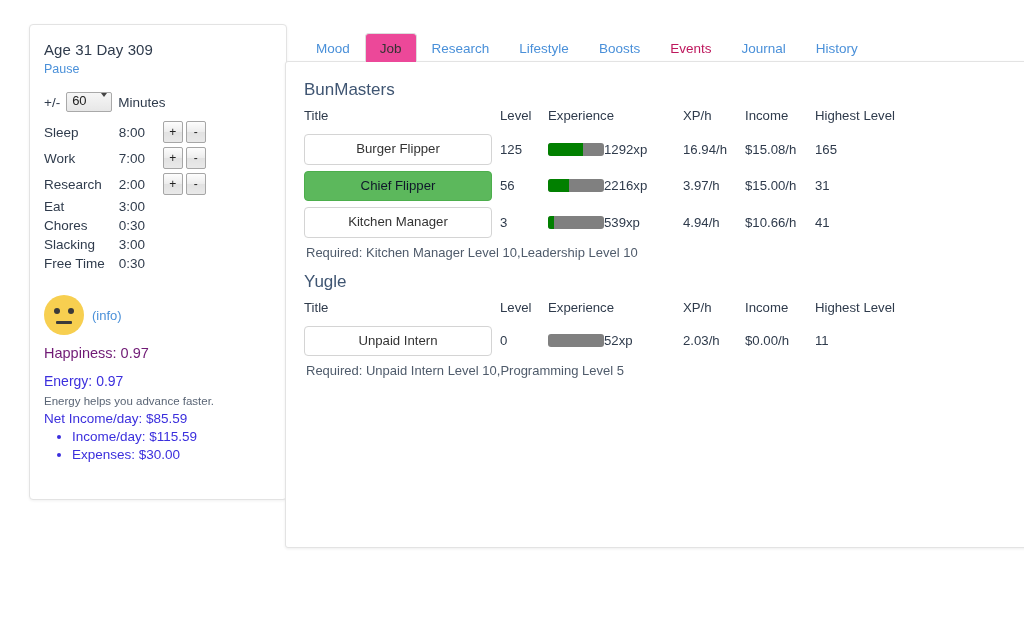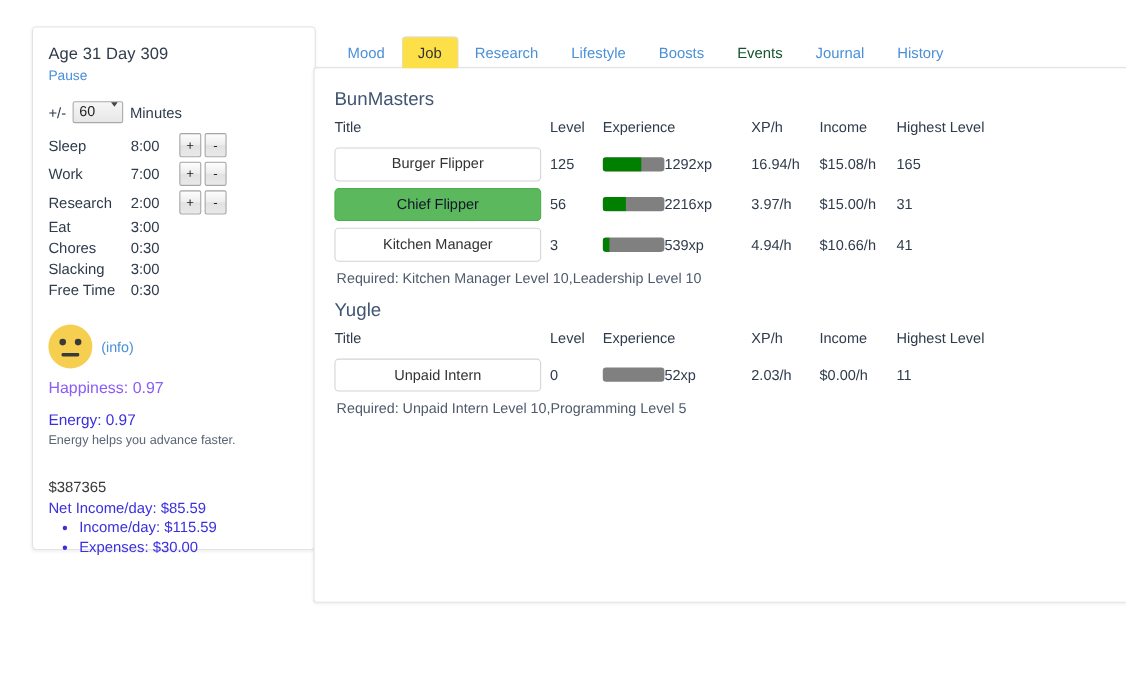--- a/index.html
+++ b/index.html
@@ -146,21 +146,21 @@
     border-radius: 1px;
   }
 
   .info-link {
     color: #4a90d9;
     font-size: 13px;
     cursor: pointer;
   }
 
   .happiness {
-    color: #8b5cf6;
+    color: #701a75;
     font-size: 14.5px;
     margin-top: 10px;
   }
   .energy {
     color: #3b2fdd;
     font-size: 14px;
     margin-top: 12px;
   }
   .energy-hint {
     color: #5a6575;
@@ -212,25 +212,25 @@
     border-bottom: none;
     border-radius: 4px 4px 0 0;
     background: transparent;
     cursor: pointer;
     line-height: 1;
     position: relative;
     white-space: nowrap;
   }
   .tab.active {
     color: #333;
-    background: #fde047;
+    background: #ec4899;
     border-color: #dddddd;
     z-index: 3;
   }
-  .tab.alert { color: #14532d; }
+  .tab.alert { color: #be185d; }
 
   .panel {
     position: relative;
     margin-top: -1px;
     height: 487px;
     background: #ffffff;
     border: 1px solid #e3e3e3;
     border-radius: 3px;
     box-shadow: 0 1px 3px rgba(0,0,0,0.07);
     box-sizing: border-box;
@@ -397,21 +397,20 @@
         <span class="eye r"></span>
         <span class="mouth"></span>
       </div>
       <span class="info-link">(info)</span>
     </div>
 
     <div class="happiness">Happiness: 0.97</div>
     <div class="energy">Energy: 0.97</div>
     <div class="energy-hint">Energy helps you advance faster.</div>
 
-    <div class="money">$387365</div>
     <div class="net-income">Net Income/day: $85.59</div>
     <ul class="money-list">
       <li>Income/day: $115.59</li>
       <li>Expenses: $30.00</li>
     </ul>
 
   </div>
 
   <div class="right-wrap">
 

